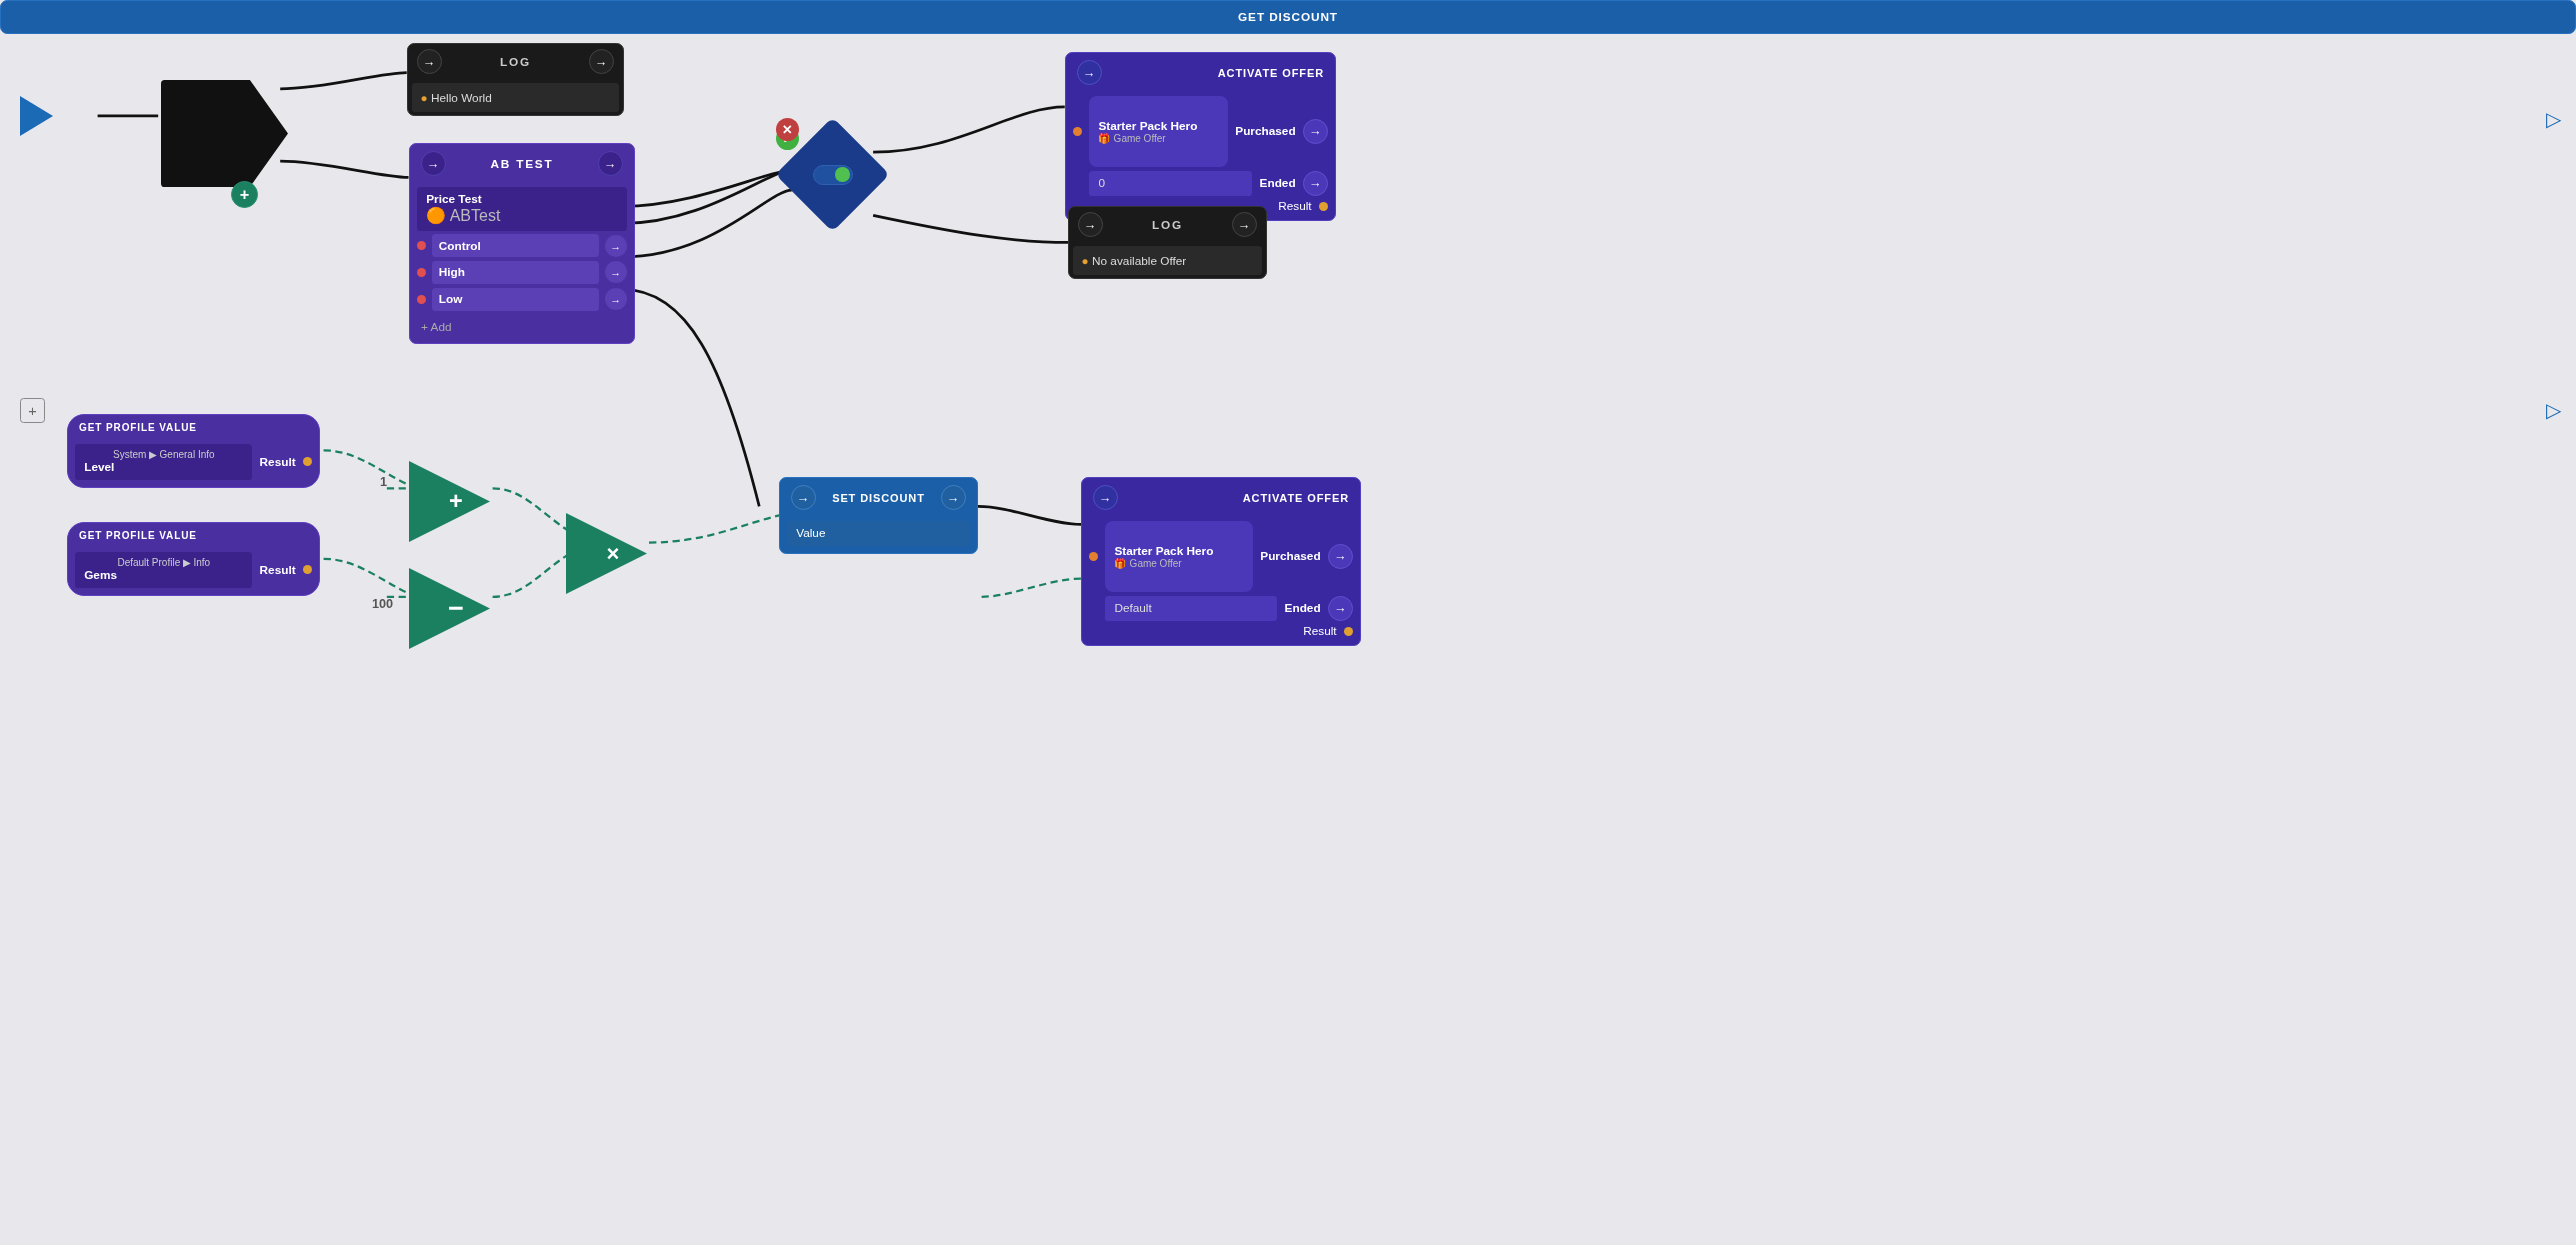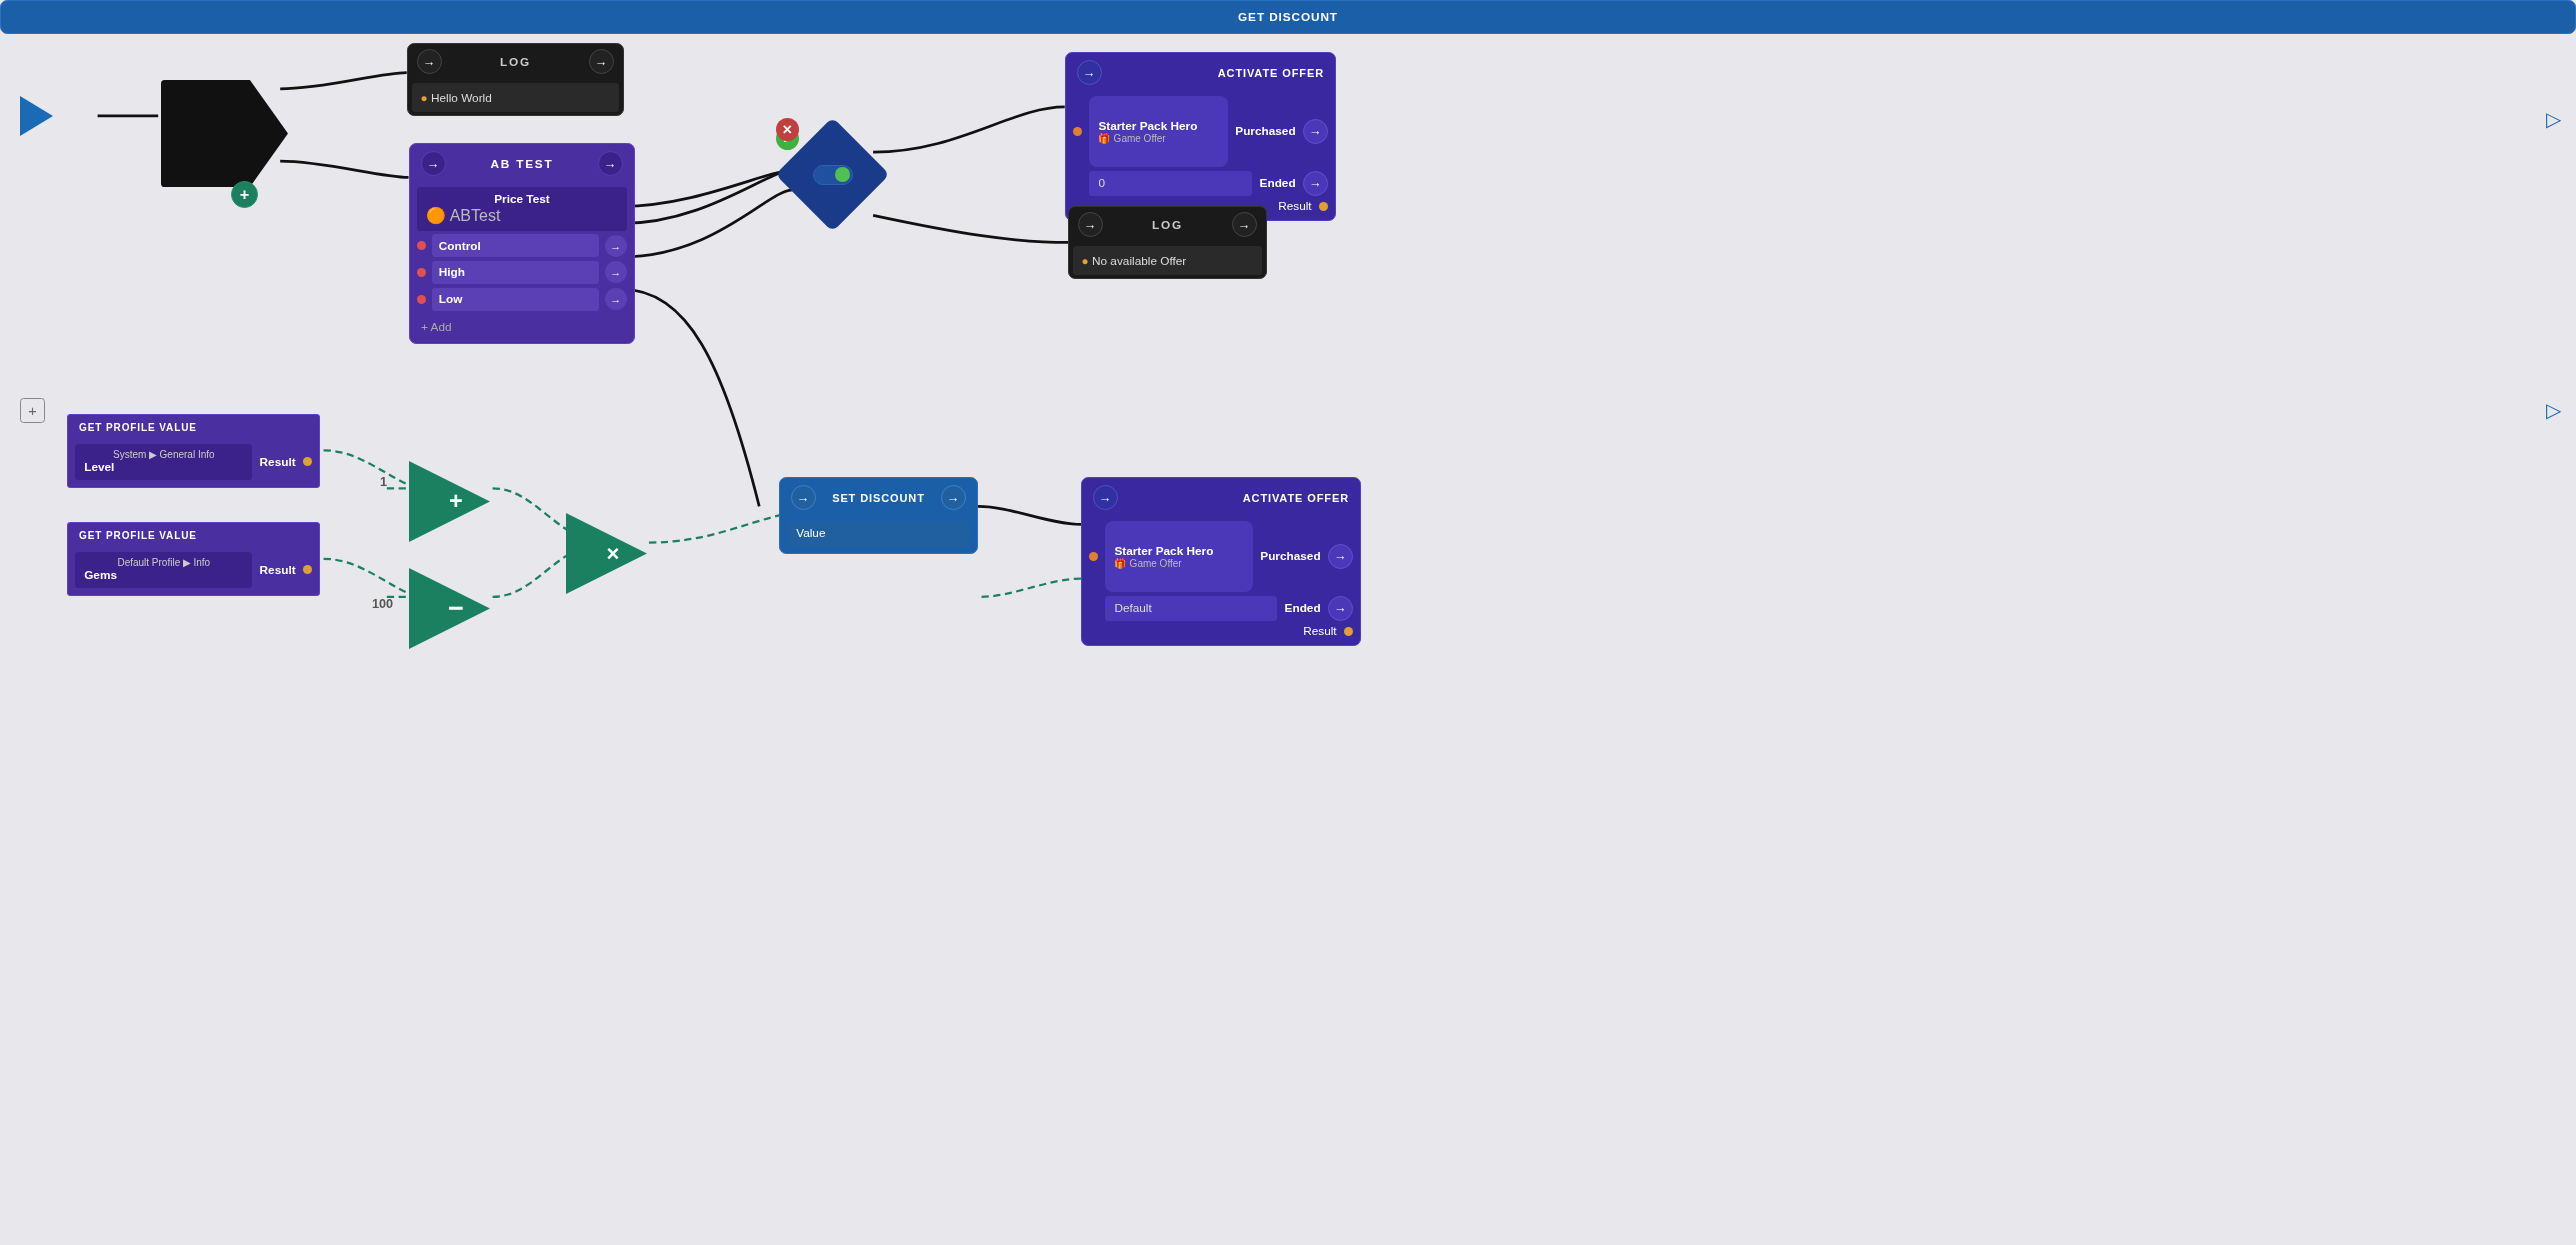--- a/index.html
+++ b/index.html
@@ -60,21 +60,21 @@
       font-weight: bold;
       letter-spacing: 0.9px;
     }
     .node-abtest .ab-info {
       background: #3a228a;
       margin: 3.6px 7.2px;
       border-radius: 3.6px;
       padding: 5.4px 9px;
       font-size: 11px;
     }
-    .node-abtest .ab-info .ab-name { font-weight: bold; font-size: 11.8px; text-align: center; }
+    .node-abtest .ab-info .ab-name { font-weight: bold; font-size: 11.8px; }
     .node-abtest .ab-info .ab-sub { color: #bbb; font-size: 16px; }
     .node-abtest .ab-variant {
       display: flex;
       align-items: center;
       margin: 3.6px 7.2px;
       gap: 5.4px;
     }
     .node-abtest .ab-variant .variant-dot {
       width: 9px; height: 9px;
       border-radius: 50%;
@@ -186,21 +186,21 @@
     .node-activate .result-dot {
       width: 9px; height: 9px;
       border-radius: 50%;
       background: #e0a030;
       flex-shrink: 0;
     }
     
     .node-getprofile {
       background: #4a2fa0;
       border: 1.8px solid #6040c0;
-      border-radius: 3px;
+      border-radius: 17px;
       color: #fff;
       min-width: 235px;
     }
     .node-getprofile .node-header {
       display: flex;
       align-items: center;
       justify-content: space-between;
       padding: 7.2px 11px;
       font-size: 11.8px;
       font-weight: bold;

